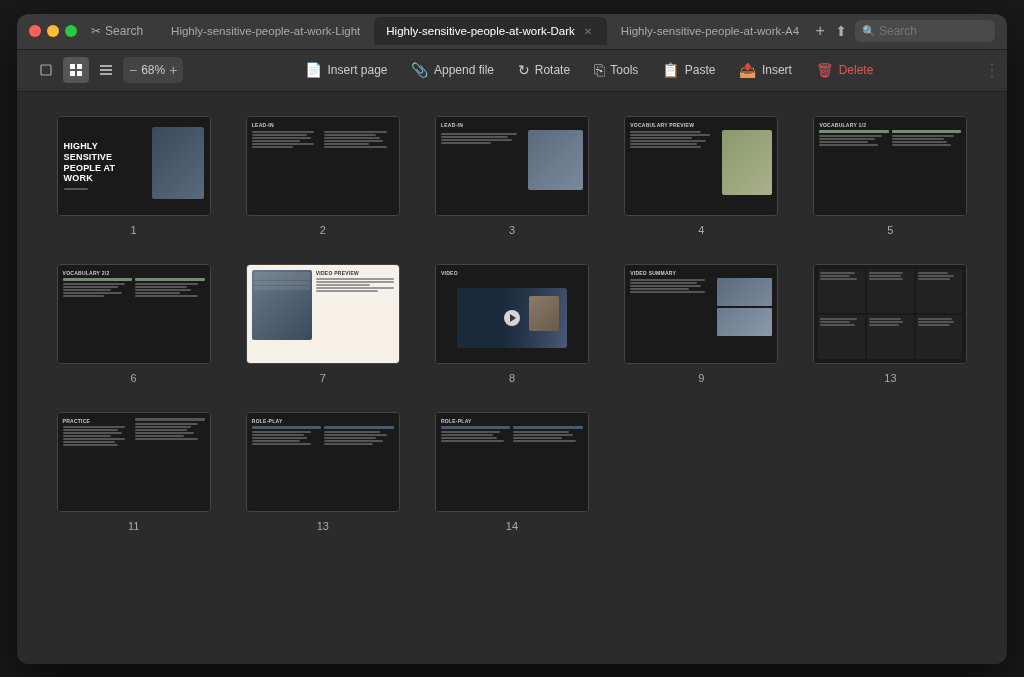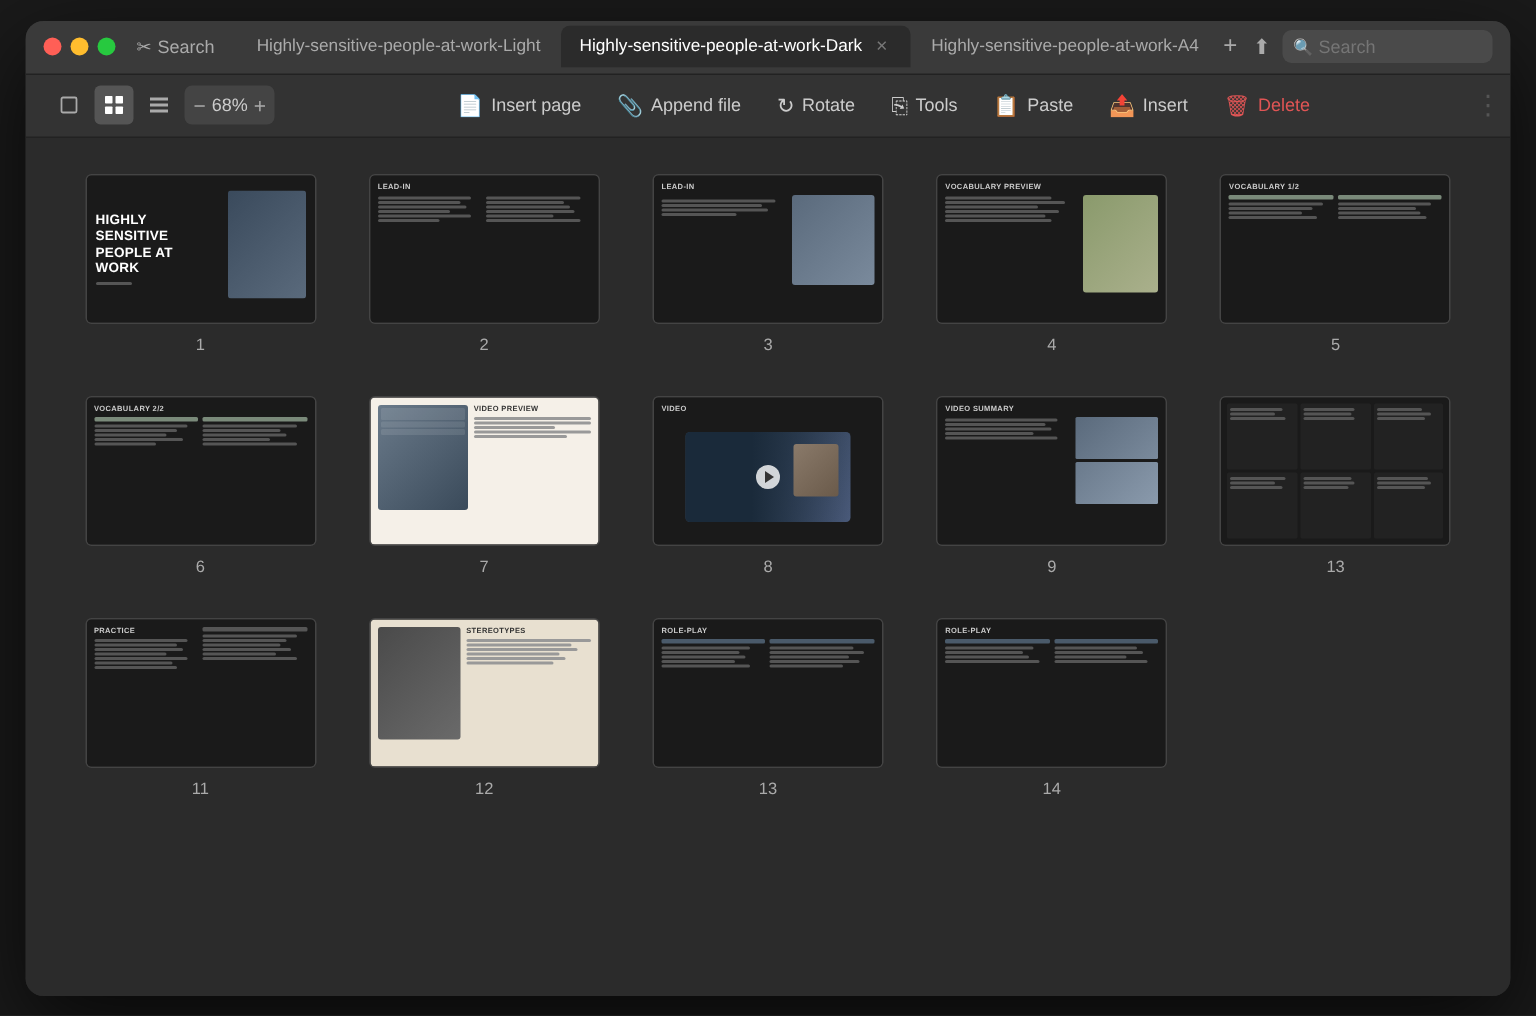--- a/index.html
+++ b/index.html
@@ -642,39 +642,20 @@
                 <div class="slide-text-line" style="width:85%;"></div>
                 <div class="slide-text-line" style="width:70%;"></div>
                 <div class="slide-text-line" style="width:90%;"></div>
               </div>
             </div>
           </div>
         </div>
         <span class="page-number">11</span>
       </div>
 
-      <div class="page-item">
-        <div class="page-thumb">
-          <div class="slide-content" style="background:#e8e0d0; padding:5px;">
-            <div style="display:flex; gap:4px; flex:1; height:100%;">
-              <div style="width:55px; height:75px; background:linear-gradient(135deg,#4a4a4a,#6a6a6a); border-radius:2px;"></div>
-              <div style="flex:1;">
-                <div style="font-size:5px; font-weight:800; color:#333; text-transform:uppercase; letter-spacing:0.05em; margin-bottom:2px;">STEREOTYPES</div>
-                <div class="slide-text-line light"></div>
-                <div class="slide-text-line light" style="width:85%;"></div>
-                <div class="slide-text-line light" style="width:90%;"></div>
-                <div class="slide-text-line light" style="width:75%;"></div>
-                <div class="slide-text-line light" style="width:80%;"></div>
-                <div class="slide-text-line light" style="width:70%;"></div>
-              </div>
-            </div>
-          </div>
-        </div>
-        <span class="page-number">12</span>
-      </div>
 
       <div class="page-item">
         <div class="page-thumb">
           <div class="slide-content slide-dark" style="padding:5px;">
             <div class="slide-header-text">ROLE-PLAY</div>
             <div style="display:flex; gap:3px; flex:1;">
               <div style="flex:1;">
                 <div style="height:3px; background:#4a5a6a; border-radius:1px; margin-bottom:2px;"></div>
                 <div class="slide-text-line" style="width:85%;"></div>
                 <div class="slide-text-line" style="width:75%;"></div>

